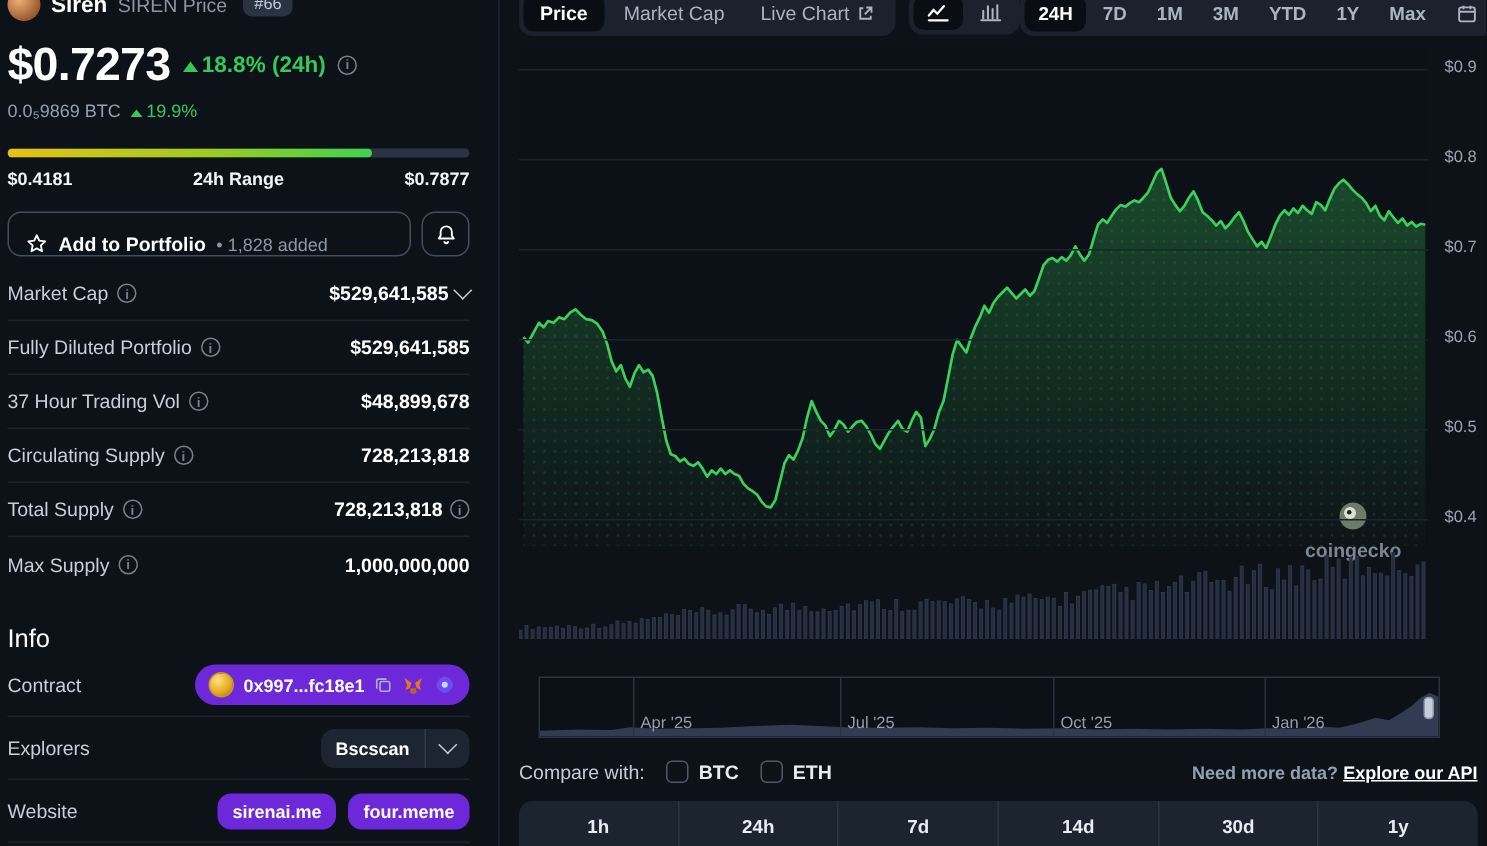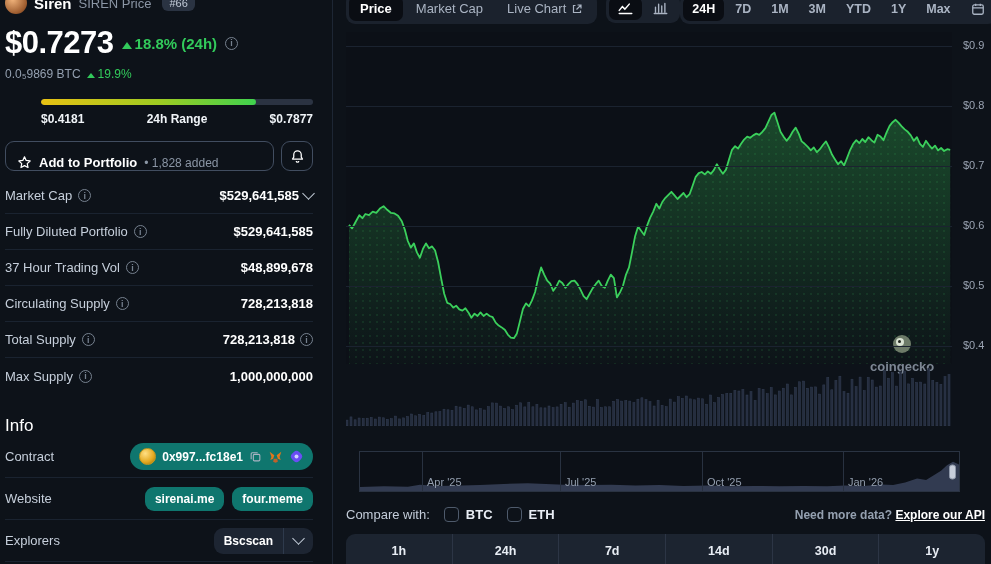--- a/index.html
+++ b/index.html
@@ -19,42 +19,42 @@
   .rank-badge{background:#2a3342;color:#c2cbd8;font-size:11px;padding:2px 7px;border-radius:6px;margin-left:4px;}
   .price-row{display:flex;align-items:center;gap:8px;margin-top:9px;}
   .price-big{font-size:31px;font-weight:bold;color:#fff;letter-spacing:-0.5px;}
   .chg{font-size:15px;font-weight:bold;}
   .tri-up{display:inline-block;width:0;height:0;border-left:5px solid transparent;border-right:5px solid transparent;
           border-bottom:7px solid #32ca5b;margin-right:3px;}
   .tri-up.sm{border-left-width:4px;border-right-width:4px;border-bottom-width:5px;}
   .info-i{display:inline-flex;align-items:center;justify-content:center;width:13px;height:13px;border:1px solid #76818f;
           border-radius:50%;font-size:9px;color:#76818f;font-weight:bold;flex:0 0 13px;}
   .btc-row{display:flex;align-items:center;gap:6px;margin-top:6px;font-size:12px;}
-  .range-wrap{margin-top:18px;margin-left:36px;}
+  .range-wrap{margin-top:18px;}
   .range-bar{height:6px;border-radius:3px;background:#2b3342;position:relative;overflow:hidden;}
   .range-fill{position:absolute;left:0;top:0;bottom:0;border-radius:3px;
               background:linear-gradient(90deg,#e8c113,#9ecb22 55%,#3fd24e);}
   .range-labels{display:flex;justify-content:space-between;margin-top:7px;font-size:12px;font-weight:bold;color:#f0f4f8;}
   .pf-row{display:flex;gap:7px;margin-top:15px;}
   .pf-btn{flex:1;height:30px;border:1px solid #414d60;border-radius:9px;display:flex;align-items:flex-end;
           gap:7px;padding:0 11px;background:transparent;cursor:pointer;}
   .pf-label{font-size:13px;font-weight:bold;color:#fff;white-space:nowrap;}
   .pf-added{font-size:12px;color:#8b96a5;white-space:nowrap;}
   .bell-btn{width:32px;height:30px;border:1px solid #414d60;border-radius:9px;display:flex;align-items:center;
             justify-content:center;background:transparent;cursor:pointer;}
   .stats{margin-top:7px;}
   .stat-row{display:flex;align-items:center;justify-content:space-between;height:36px;border-bottom:1px solid #1a2330;}
   .stat-label{display:flex;align-items:center;gap:6px;font-size:13px;color:#c6cfdb;}
   .stat-value{display:flex;align-items:center;gap:5px;font-size:13px;font-weight:bold;color:#fff;}
   .chev{width:9px;height:9px;border-right:1.5px solid #c6cfdb;border-bottom:1.5px solid #c6cfdb;
         transform:rotate(45deg);margin-top:-4px;}
   .info-title{font-size:17px;font-weight:normal;color:#fff;margin-top:22px;}
   .info-row{display:flex;align-items:center;justify-content:space-between;min-height:42px;border-bottom:1px solid #1a2330;}
   .info-row-label{font-size:13px;color:#c6cfdb;}
-  .pill{background:#0f766e;border-radius:9px;padding:5px 10px;font-size:12px;font-weight:bold;color:#fff;
+  .pill{background:#6d28d9;border-radius:9px;padding:5px 10px;font-size:12px;font-weight:bold;color:#fff;
         display:inline-flex;align-items:center;gap:6px;cursor:pointer;}
   .pill.big{border-radius:16px;padding:5px 9px;}
   .coin-dot{width:17px;height:17px;border-radius:50%;background:radial-gradient(circle at 35% 30%,#ffe084,#e3a81f 60%,#9a6c08);
             border:1px solid #c79a1d;}
   .split-pill{display:inline-flex;align-items:stretch;background:#1d2532;border-radius:9px;overflow:hidden;cursor:pointer;}
   .split-pill .part{padding:6px 10px;font-size:12px;font-weight:bold;color:#fff;display:flex;align-items:center;}
   .split-pill .sep{width:1px;background:#2e3a4c;}
   
   .main{position:absolute;left:334px;top:0;width:657px;height:564px;padding:0 6px 0 12px;overflow:hidden;}
   .toolbar{display:flex;align-items:center;margin-top:-7px;}
@@ -220,35 +220,35 @@
             <path d="M9 15h6l1 5-4 2-4-2z" fill="#c0622a"></path>
           </svg>
         <svg width="15" height="15" viewBox="0 0 24 24">
             <rect x="4" y="4" width="16" height="16" rx="6" transform="rotate(45 12 12)" fill="#6a4df5"></rect>
             <circle cx="12" cy="12" r="3.2" fill="#cfd2ff"></circle>
           </svg>
       </span>
     </div>
 
     <div class="info-row">
-      <span class="info-row-label">Website</span>
-      <span style="display:flex;gap:8px">
-        <span class="pill">sirenai.me</span>
-        <span class="pill">four.meme</span>
-      </span>
-    </div>
-
-    <div class="info-row">
       <span class="info-row-label">Explorers</span>
       <span class="split-pill">
         <span class="part">Bscscan</span>
         <span class="sep"></span>
         <span class="part">
             <span class="chev"></span>
           </span>
+      </span>
+    </div>
+
+    <div class="info-row">
+      <span class="info-row-label">Website</span>
+      <span style="display:flex;gap:8px">
+        <span class="pill">sirenai.me</span>
+        <span class="pill">four.meme</span>
       </span>
     </div>
 
   </div>
 
   <div class="main">
 
     <div class="toolbar">
       <div class="seg">
         <button class="seg-item active">Price</button>

